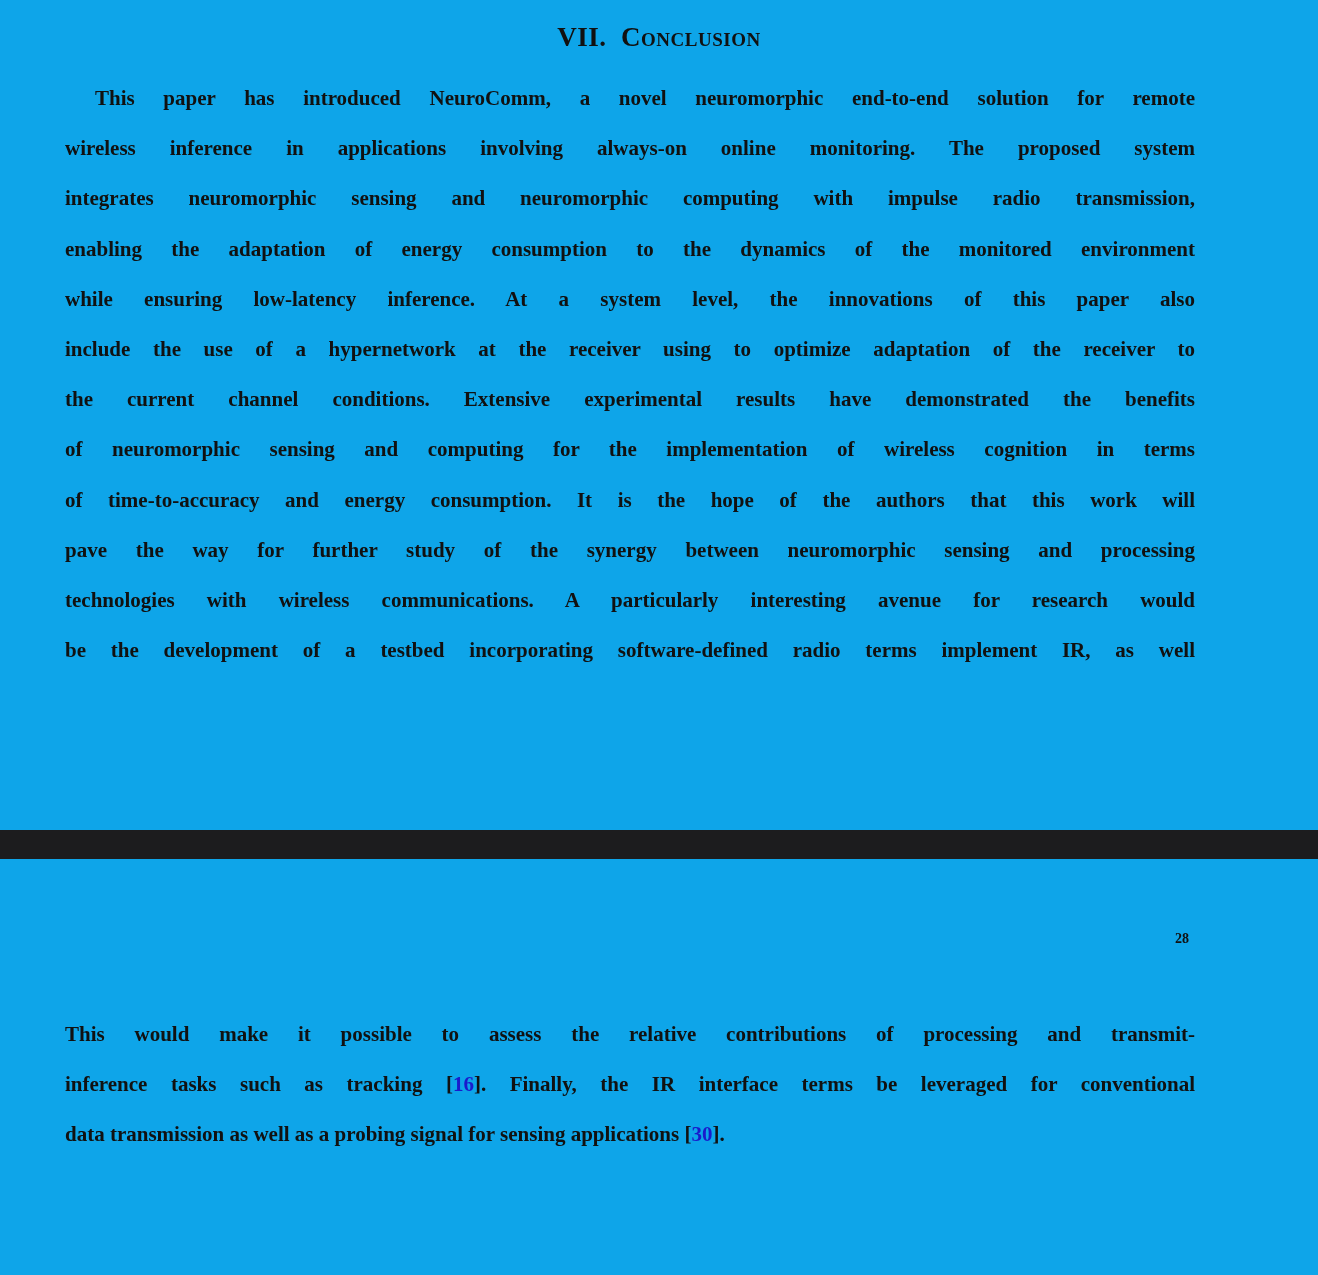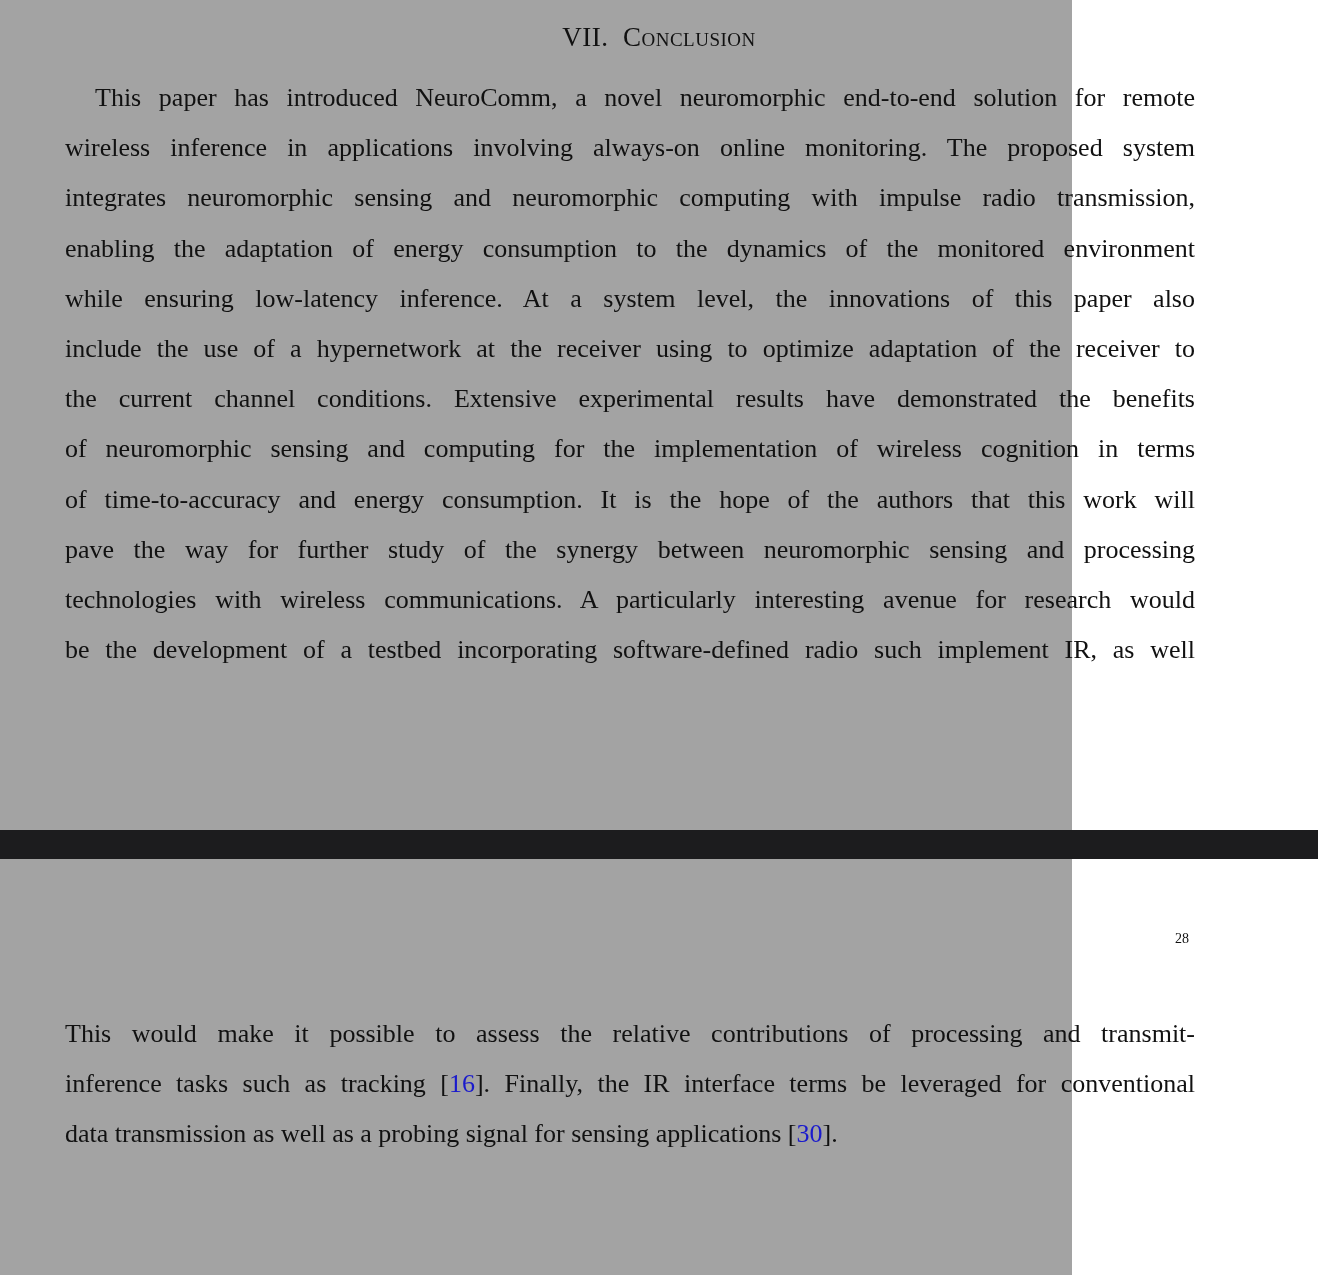--- a/index.html
+++ b/index.html
@@ -1,23 +1,23 @@
 <!DOCTYPE html>
 <html><head>
 <meta charset="utf-8">
 <style>
   html, body { margin: 0; padding: 0; background: #ffffff; }
   body { width: 1318px; height: 1275px; position: relative; overflow: hidden;
          font-family: "Liberation Serif", "DejaVu Serif", serif; color: #111; }
-  .page { position: absolute; left: 0; width: 1072px; background: #a3a3a3; }
+  .page { position: absolute; left: 0; width: 1318px; background: #0ea5e9; font-weight: bold; }
   .page-top { top: 0; height: 830px; }
   .heading { position: absolute; top: 22px; left: 0; width: 1318px; text-align: center;
              font-size: 27px; letter-spacing: 0.5px; }
   .heading .sc { font-variant: small-caps; }
-  .para { position: absolute; left: 65px; width: 1130px; font-size: 26px;
+  .para { position: absolute; left: 65px; width: 1130px; font-size: 21px;
           line-height: 50.2px; text-align: justify; }
   .para .line { display: block; height: 50.2px; white-space: nowrap;
                 text-align: justify; text-align-last: justify; }
   .para .line.last { text-align-last: left; }
   .para .line.indent { padding-left: 30px; }
   .top-para { top: 73px; }
   .divider { position: absolute; top: 830px; left: 0; width: 1318px; height: 29px;
              background: #1c1c1e; }
   .page-bottom { top: 859px; height: 416px; }
   .page-num { position: absolute; top: 72px; left: 1175px; font-size: 14px; }
@@ -37,21 +37,21 @@
     <span class="line">wireless inference in applications involving always-on online monitoring. The proposed system</span>
     <span class="line">integrates neuromorphic sensing and neuromorphic computing with impulse radio transmission,</span>
     <span class="line">enabling the adaptation of energy consumption to the dynamics of the monitored environment</span>
     <span class="line">while ensuring low-latency inference. At a system level, the innovations of this paper also</span>
     <span class="line">include the use of a hypernetwork at the receiver using to optimize adaptation of the receiver to</span>
     <span class="line">the current channel conditions. Extensive experimental results have demonstrated the benefits</span>
     <span class="line">of neuromorphic sensing and computing for the implementation of wireless cognition in terms</span>
     <span class="line">of time-to-accuracy and energy consumption. It is the hope of the authors that this work will</span>
     <span class="line">pave the way for further study of the synergy between neuromorphic sensing and processing</span>
     <span class="line">technologies with wireless communications. A particularly interesting avenue for research would</span>
-    <span class="line">be the development of a testbed incorporating software-defined radio such implement IR, as well</span>
+    <span class="line">be the development of a testbed incorporating software-defined radio terms implement IR, as well</span>
   </div>
 </div>
 
 <div class="divider"></div>
 
 <div class="page page-bottom">
   <div class="page-num">28</div>
   <div class="para bottom-para">
     <span class="line">This would make it possible to assess the relative contributions of processing and transmit-</span>
     <span class="line"><span>inference tasks such as tracking [</span><a class="cite">16</a><span>]. Finally, the IR interface terms be leveraged for conventional</span></span>

